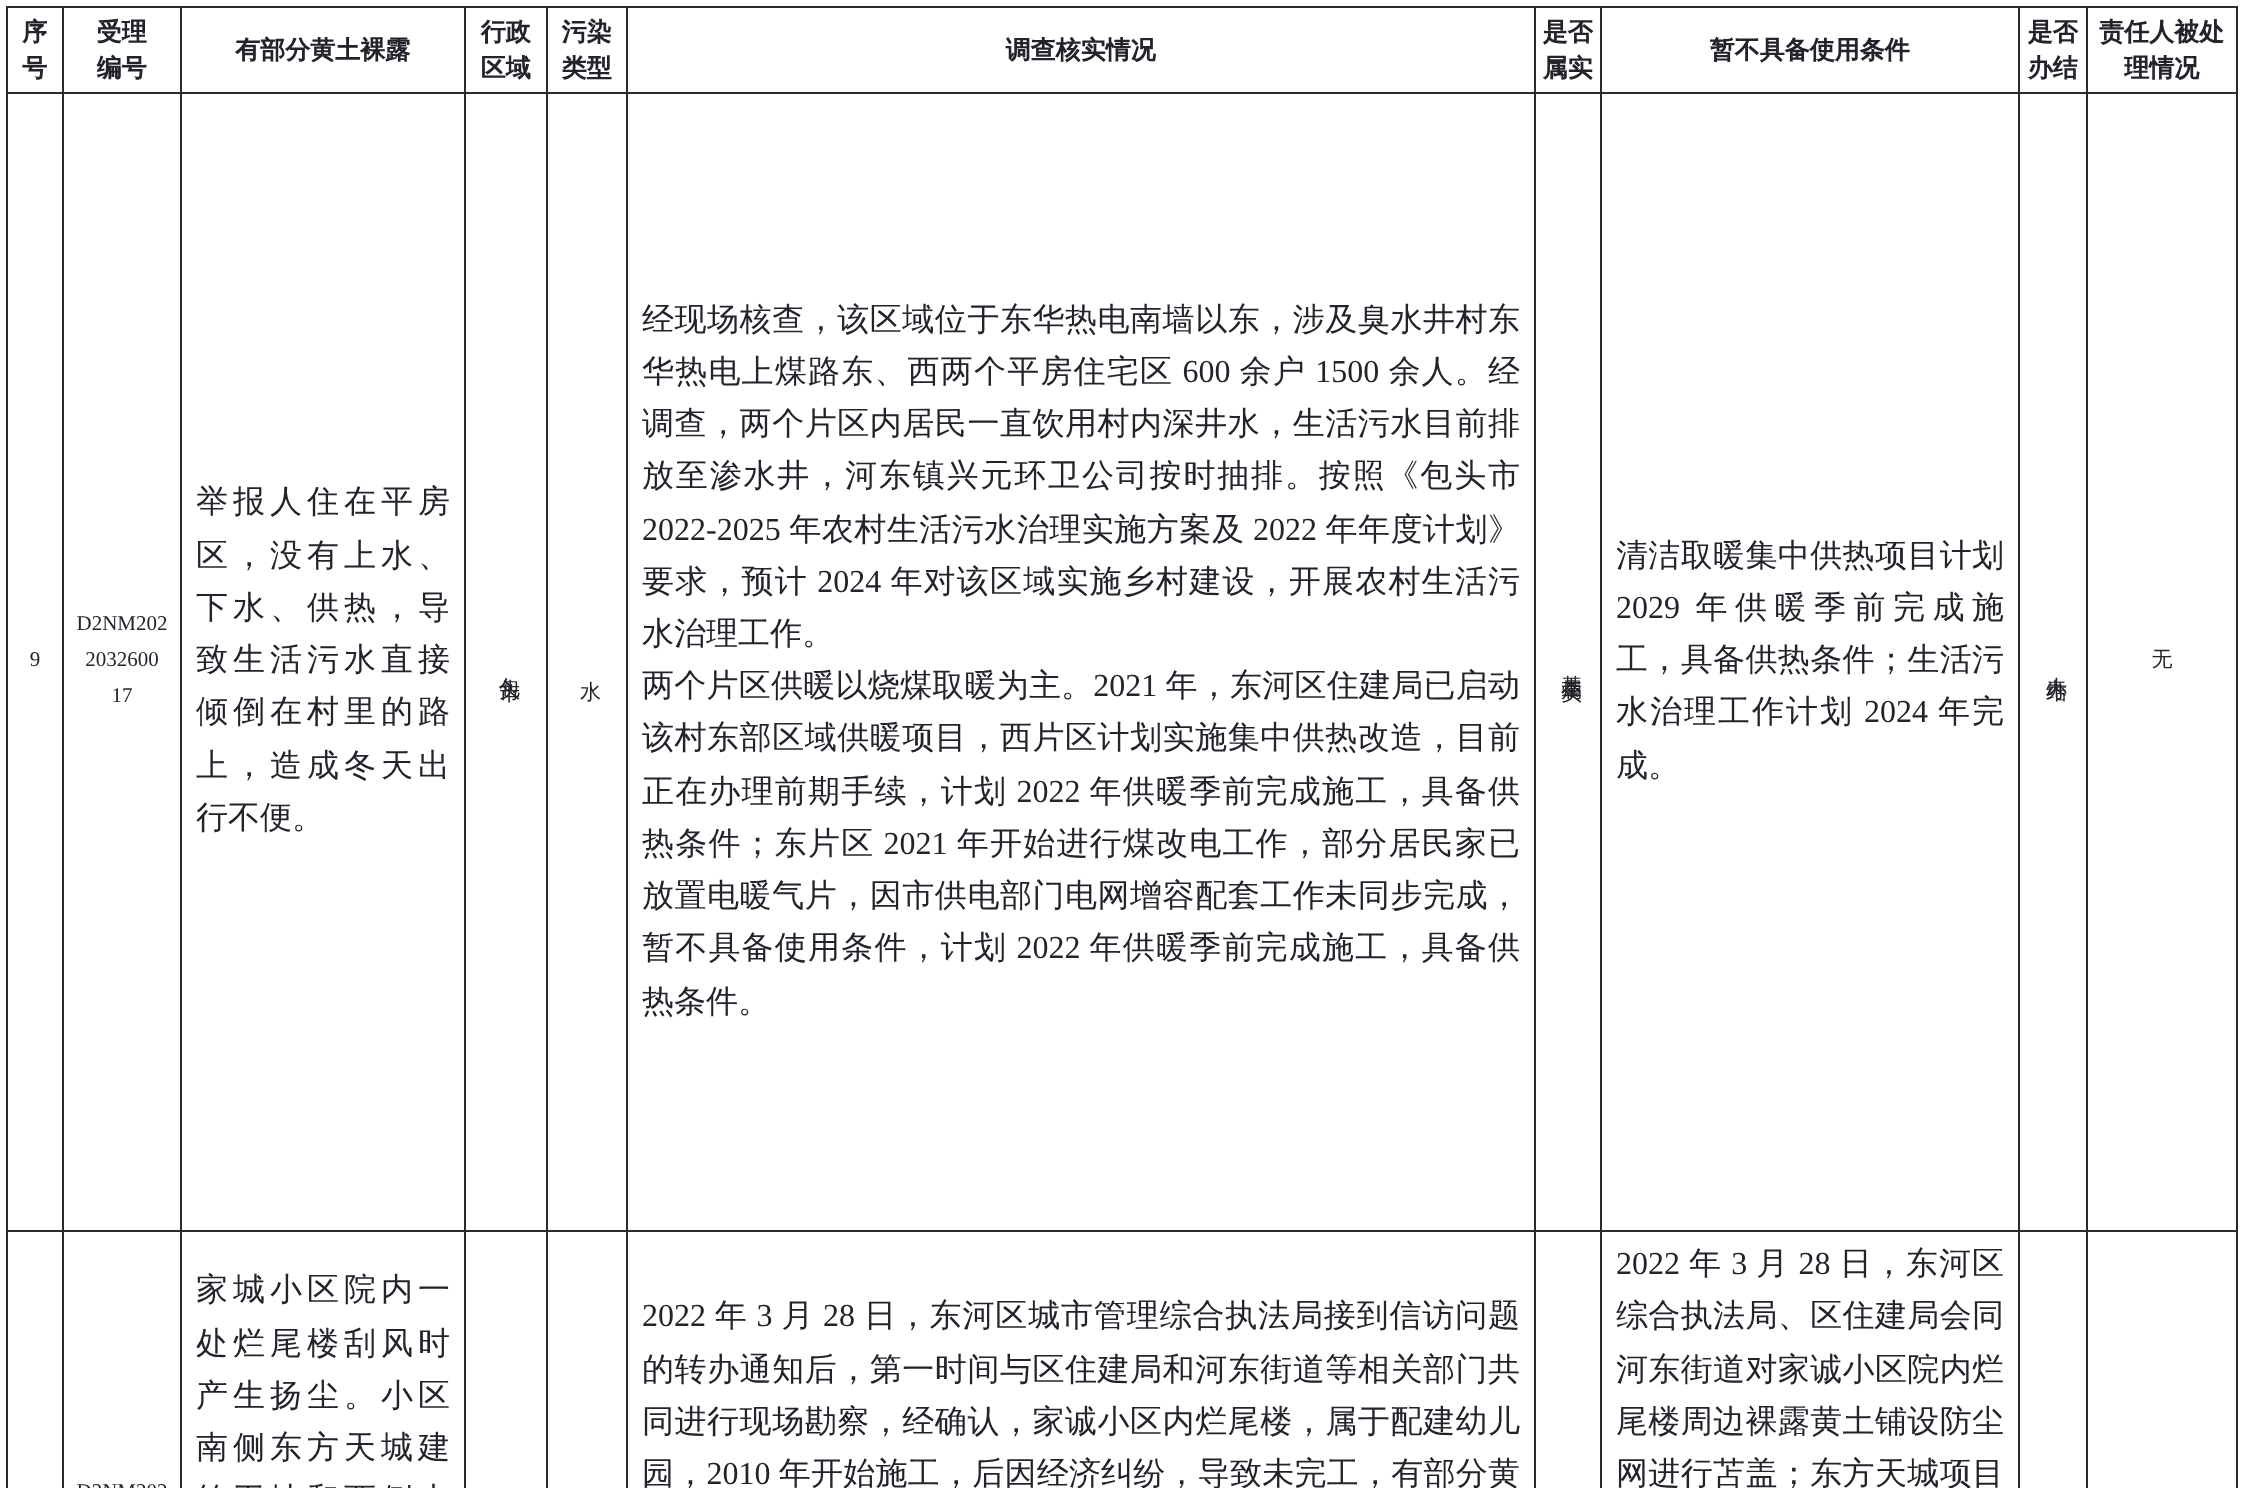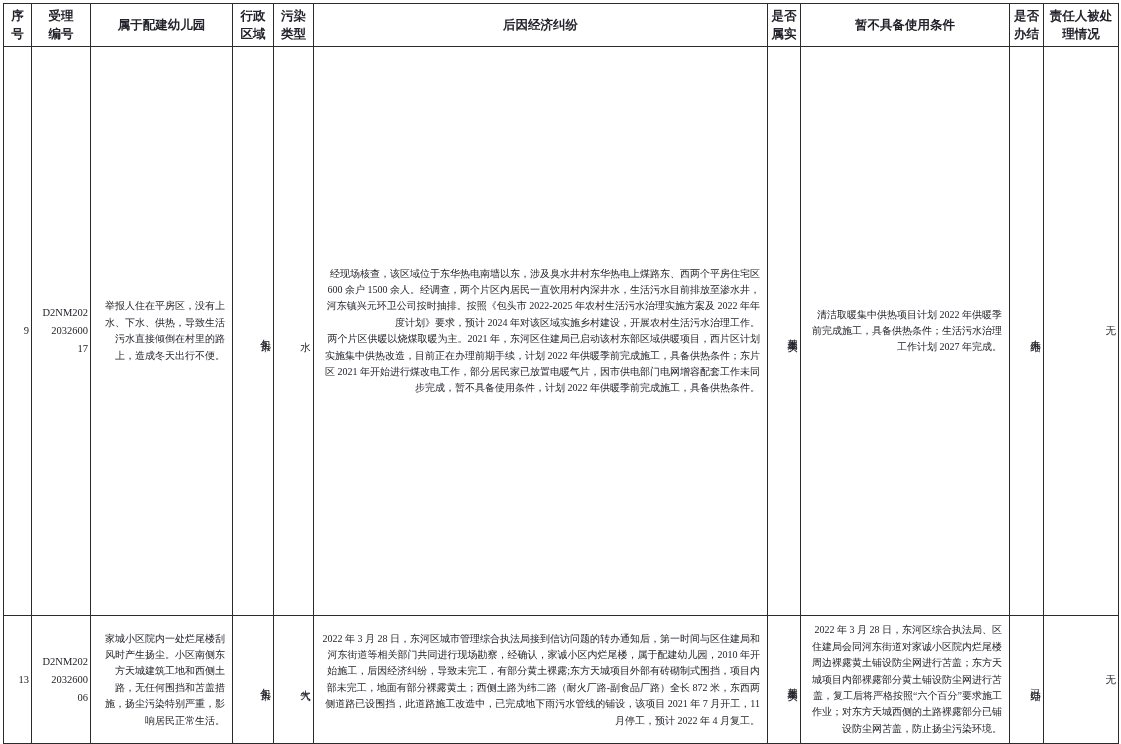--- a/index.html
+++ b/index.html
@@ -17,39 +17,38 @@
     width: 1115px;
     font-family: "Liberation Serif", "DejaVu Serif", serif;
     color: #23232b;
   }
   table.report th,
   table.report td {
     border: 1px solid #2b2b2b;
     vertical-align: middle;
     overflow: hidden;
     box-sizing: border-box;
-    text-align: right;
   }
   table.report th {
     font-size: 12.5px;
     font-weight: bold;
     text-align: center;
     line-height: 1.45;
     white-space: pre-line;
     padding: 3px 2px;
   }
   td.c-center {
     text-align: center;
     font-size: 10.5px;
     line-height: 1.7;
     white-space: pre-line;
     padding: 2px;
   }
   td.c-body {
-    font-size: 10px;
+    font-size: 16px;
     line-height: 1.64;
     text-align: justify;
     white-space: pre-line;
     padding: 4px 7px;
   }
   .vtext {
     display: inline-block;
     writing-mode: vertical-rl;
     text-orientation: upright;
     font-size: 10.5px;
@@ -76,26 +75,26 @@
       <col style="width:209px">
       <col style="width:34px">
       <col style="width:75px">
     </colgroup>
     <thead>
       <tr class="r-head">
         <th>序
 号</th>
         <th>受理
 编号</th>
-        <th>属于配建幼儿园</th>
+        <th>有部分黄土裸露</th>
         <th>行政
 区域</th>
         <th>污染
 类型</th>
-        <th>后因经济纠纷</th>
+        <th>调查核实情况</th>
         <th>是否
 属实</th>
         <th>暂不具备使用条件</th>
         <th>是否
 办结</th>
         <th>责任人被处
 理情况</th>
       </tr>
     </thead>
     <tbody>
@@ -103,21 +102,21 @@
         <td class="c-center">9</td>
         <td class="c-center">D2NM202
 2032600
 17</td>
         <td class="c-body">举报人住在平房区，没有上水、下水、供热，导致生活污水直接倾倒在村里的路上，造成冬天出行不便。</td>
         <td class="c-center"><span class="vtext">包头市</span></td>
         <td class="c-center"><span class="vtext">水</span></td>
         <td class="c-body">经现场核查，该区域位于东华热电南墙以东，涉及臭水井村东华热电上煤路东、西两个平房住宅区 600 余户 1500 余人。经调查，两个片区内居民一直饮用村内深井水，生活污水目前排放至渗水井，河东镇兴元环卫公司按时抽排。按照《包头市 2022-2025 年农村生活污水治理实施方案及 2022 年年度计划》要求，预计 2024 年对该区域实施乡村建设，开展农村生活污水治理工作。
 两个片区供暖以烧煤取暖为主。2021 年，东河区住建局已启动该村东部区域供暖项目，西片区计划实施集中供热改造，目前正在办理前期手续，计划 2022 年供暖季前完成施工，具备供热条件；东片区 2021 年开始进行煤改电工作，部分居民家已放置电暖气片，因市供电部门电网增容配套工作未同步完成，暂不具备使用条件，计划 2022 年供暖季前完成施工，具备供热条件。</td>
         <td class="c-center"><span class="vtext">基本属实</span></td>
-        <td class="c-body">清洁取暖集中供热项目计划 2022 年供暖季前完成施工，具备供热条件；生活污水治理工作计划 2027 年完成。</td>
+        <td class="c-body">清洁取暖集中供热项目计划 2029 年供暖季前完成施工，具备供热条件；生活污水治理工作计划 2024 年完成。</td>
         <td class="c-center"><span class="vtext">未办结</span></td>
         <td class="c-center">无</td>
       </tr>
       <tr class="r-short">
         <td class="c-center">13</td>
         <td class="c-center">D2NM202
 2032600
 06</td>
         <td class="c-body">家城小区院内一处烂尾楼刮风时产生扬尘。小区南侧东方天城建筑工地和西侧土路，无任何围挡和苫盖措施，扬尘污染特别严重，影响居民正常生活。</td>
         <td class="c-center"><span class="vtext">包头市</span></td>

